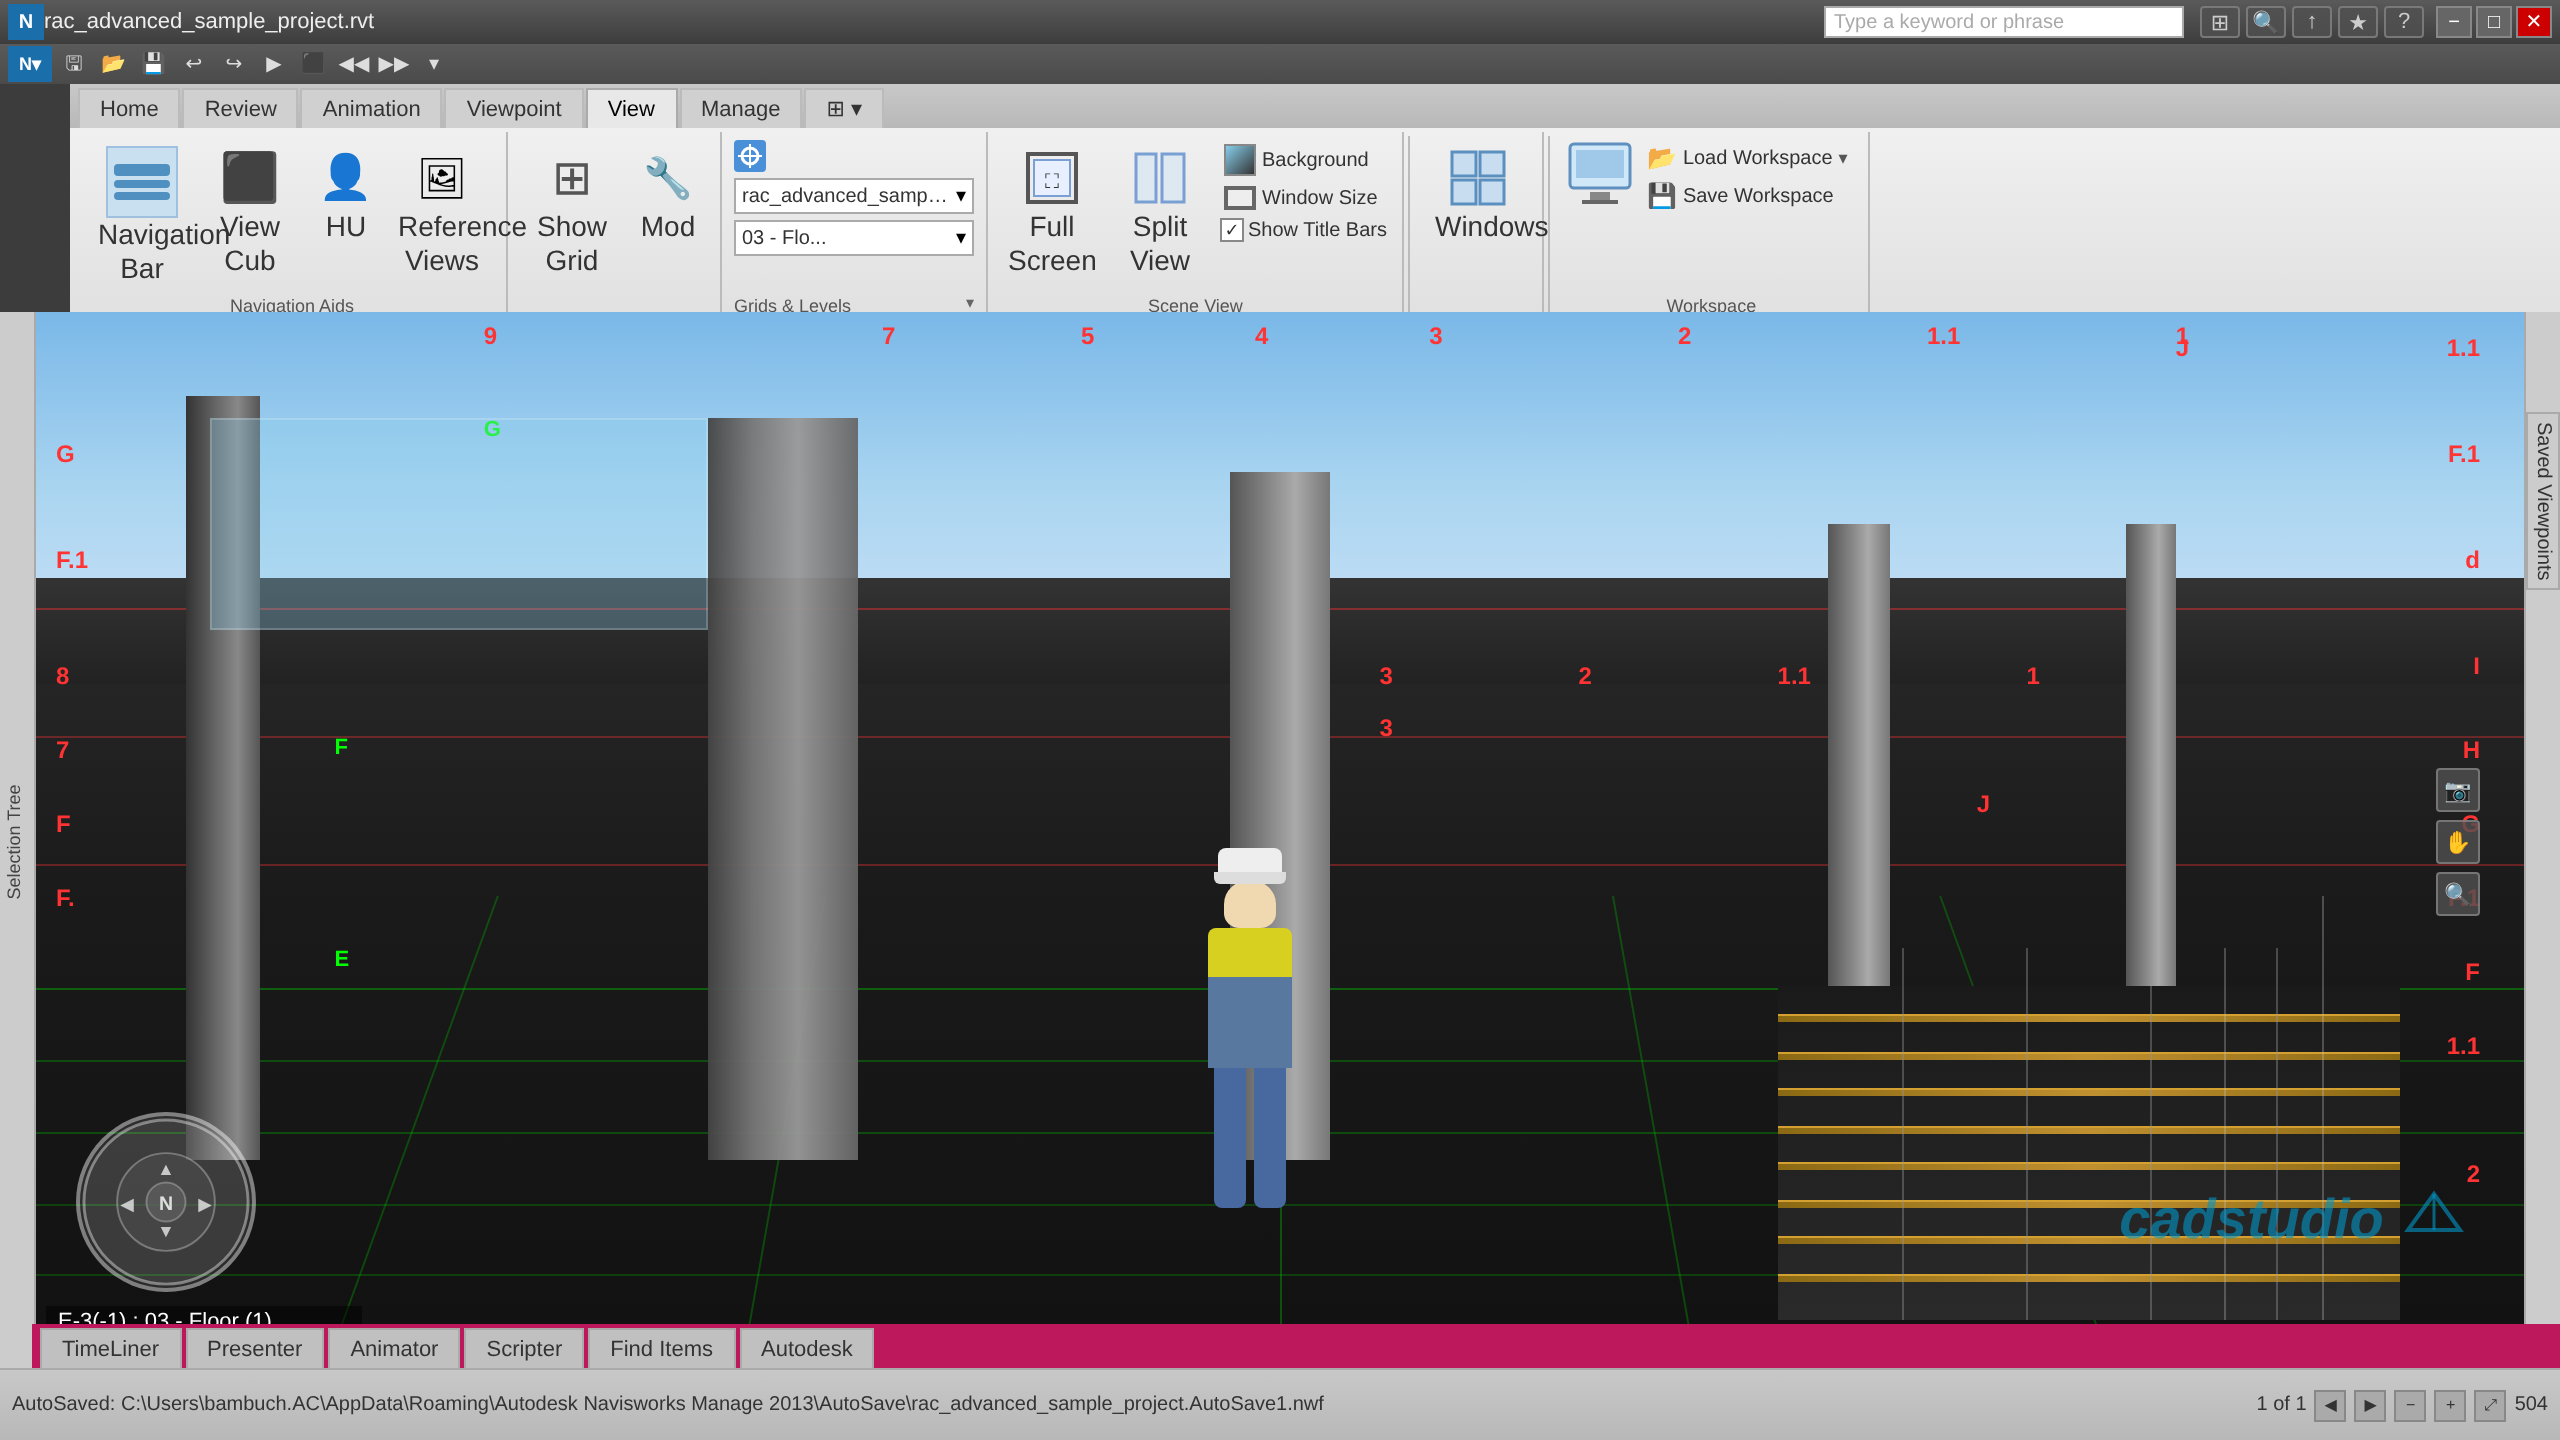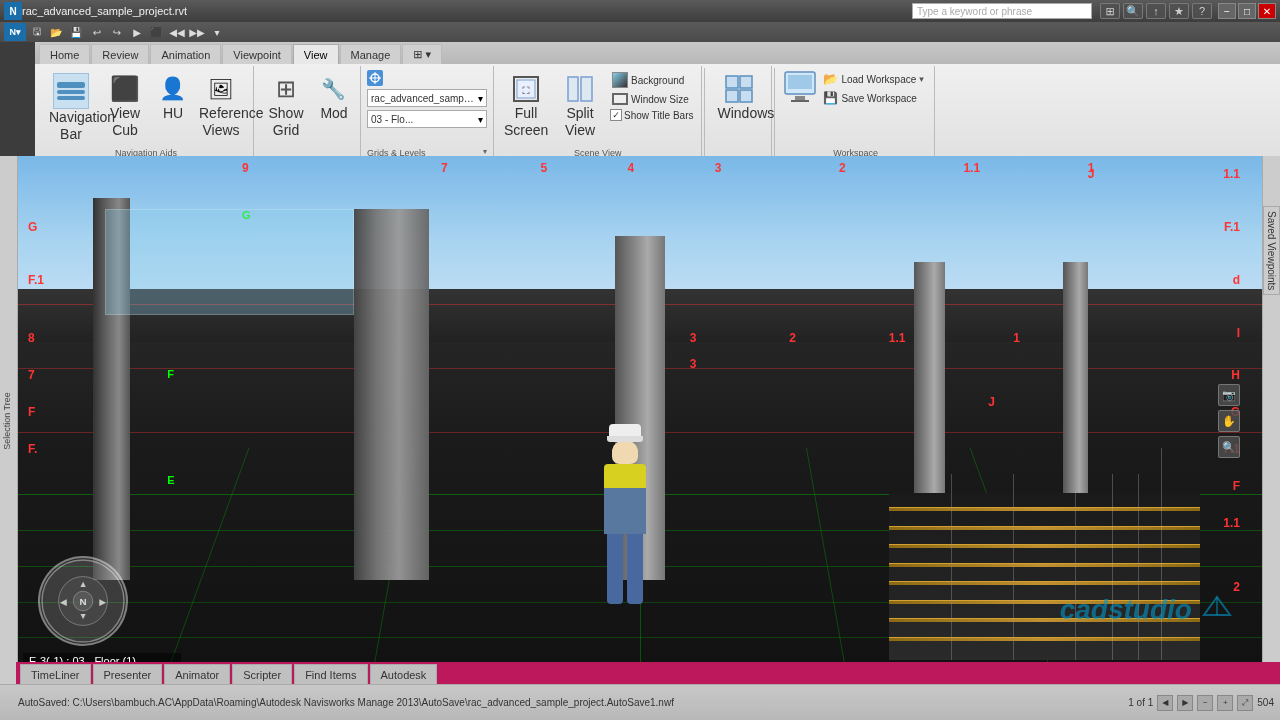--- a/index.html
+++ b/index.html
@@ -756,21 +756,21 @@
 <div id="bottom-tabs">
   <div class="bottom-tab">TimeLiner</div>
   <div class="bottom-tab">Presenter</div>
   <div class="bottom-tab">Animator</div>
   <div class="bottom-tab">Scripter</div>
   <div class="bottom-tab">Find Items</div>
   <div class="bottom-tab">Autodesk</div>
 </div>
 
 <div id="status-bar">
-  <span style="overflow:hidden;text-overflow:ellipsis;white-space:nowrap;flex:1;margin-left:12px;">AutoSaved: C:\Users\bambuch.AC\AppData\Roaming\Autodesk Navisworks Manage 2013\AutoSave\rac_advanced_sample_project.AutoSave1.nwf</span>
+  <span style="overflow:hidden;text-overflow:ellipsis;white-space:nowrap;flex:1;">AutoSaved: C:\Users\bambuch.AC\AppData\Roaming\Autodesk Navisworks Manage 2013\AutoSave\rac_advanced_sample_project.AutoSave1.nwf</span>
   <div id="status-right">
     <span>1 of 1</span>
     <div class="status-page-btn">◀</div>
     <div class="status-page-btn">▶</div>
     <div class="status-page-btn">−</div>
     <div class="status-page-btn">+</div>
     <div class="status-page-btn">⤢</div>
     <span>504</span>
   </div>
 </div>

